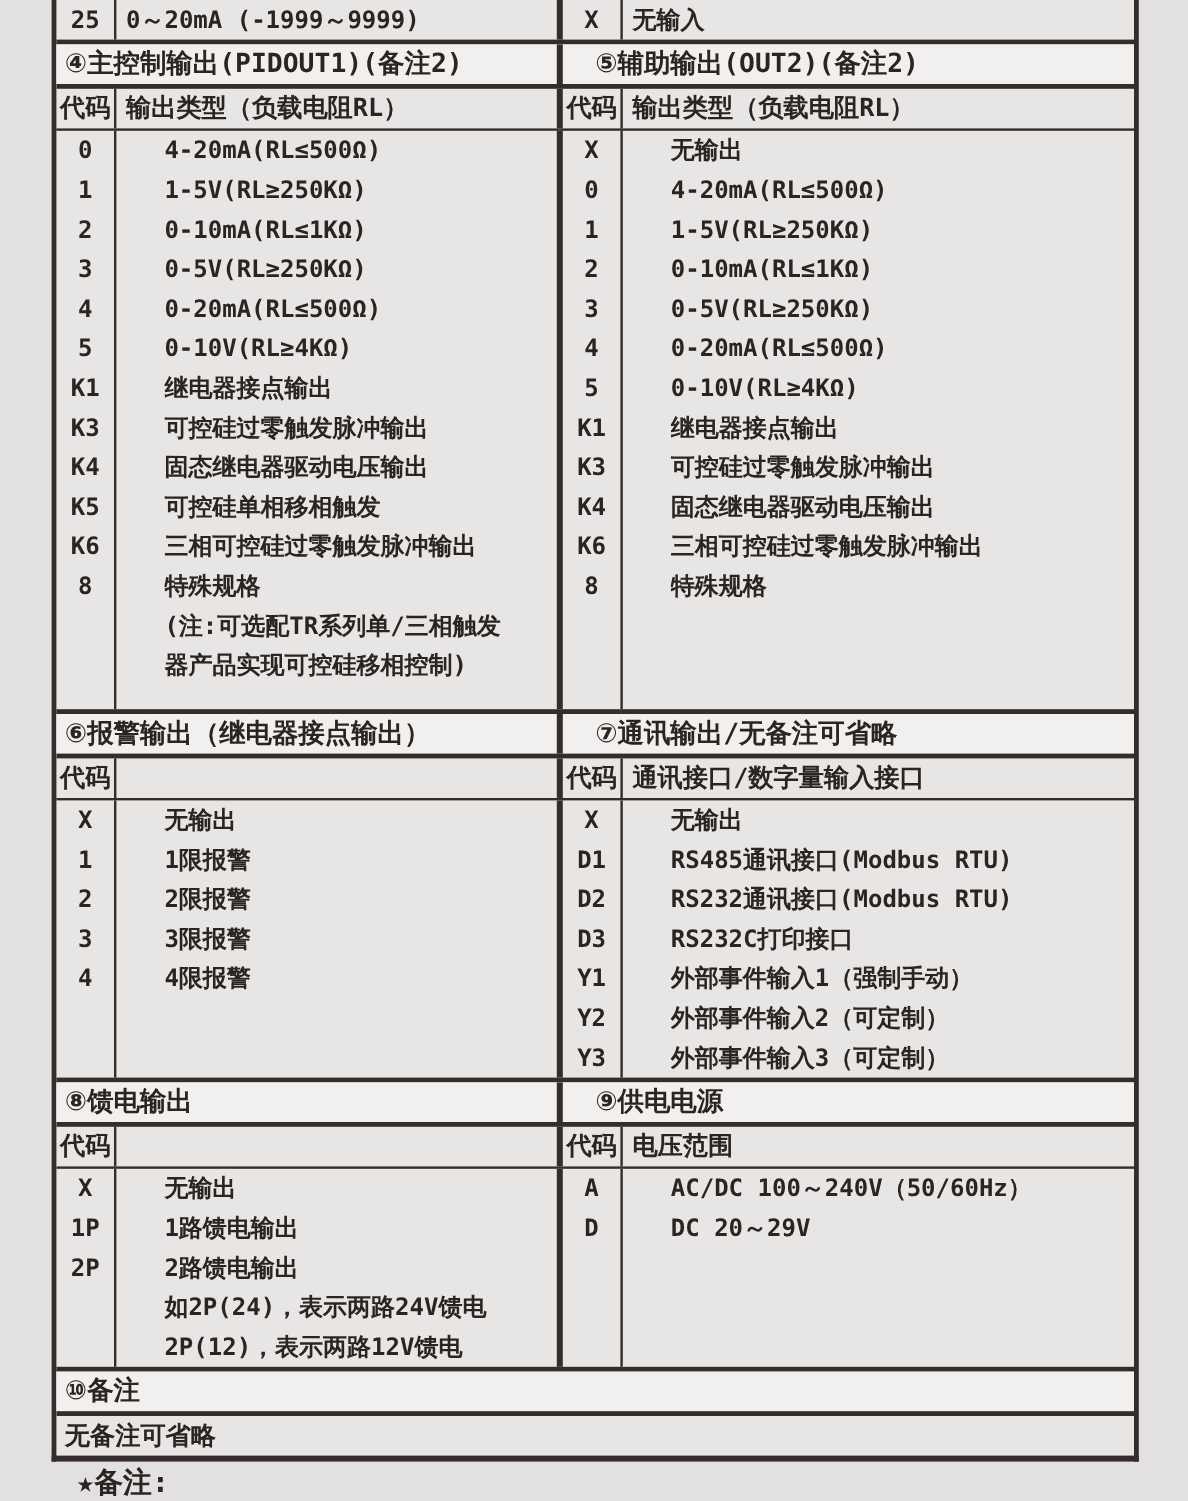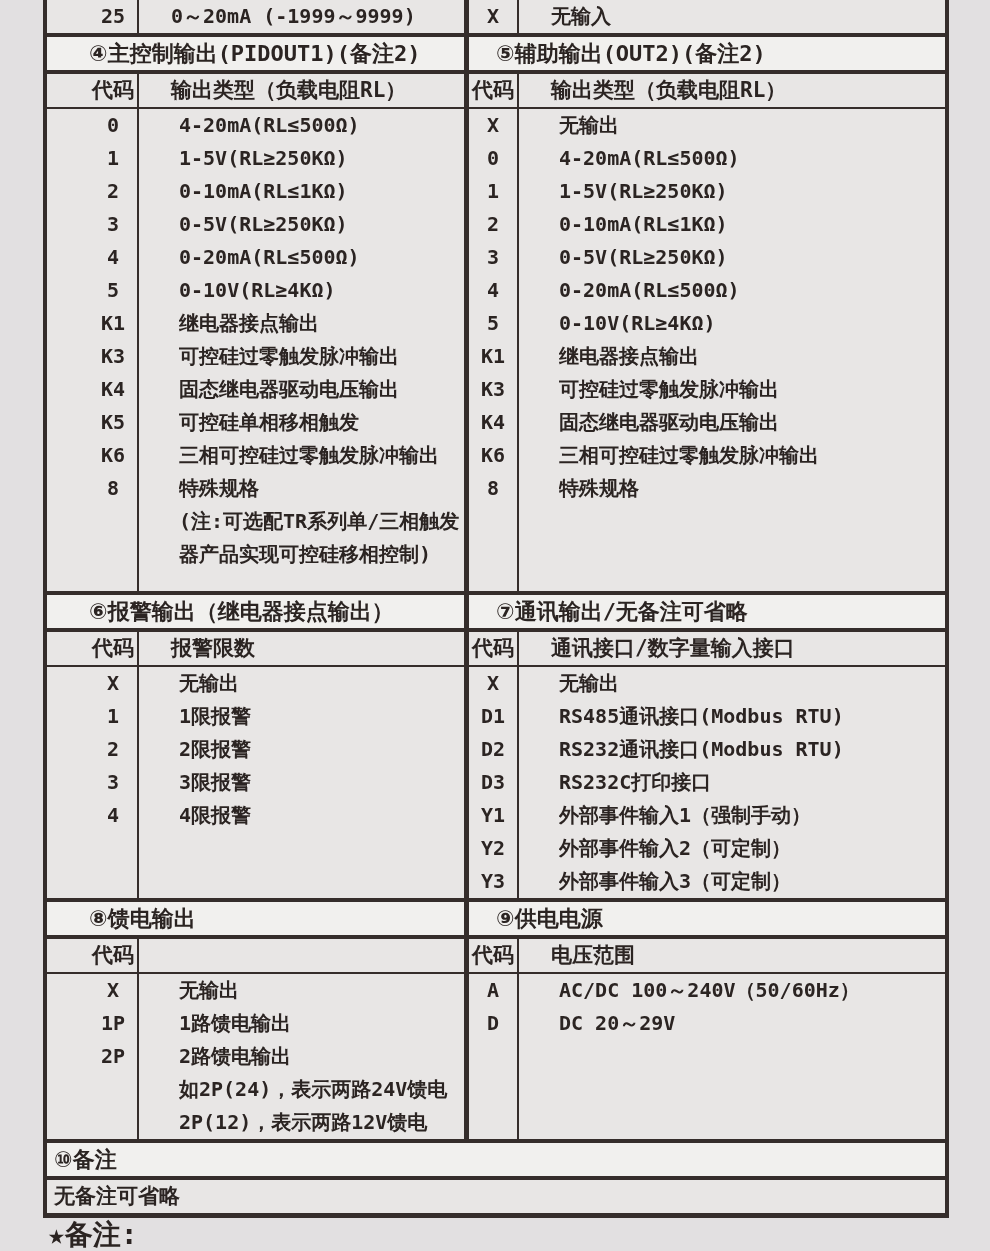--- a/index.html
+++ b/index.html
@@ -10,41 +10,41 @@
   }
   .ordering-table{
     position:absolute;left:43px;top:0;width:906px;box-sizing:border-box;
     background:#e8e6e5;
     border-left:4px solid #352d2b;border-right:4px solid #352d2b;border-bottom:5px solid #352d2b;
   }
   .trow{display:flex;}
   .bb-thick{border-bottom:4px solid #352d2b;}
   .bb-thin{border-bottom:2px solid #352d2b;}
   .half{box-sizing:border-box;}
-  .half.left{flex:0 0 422px;width:422px;border-right:5px solid #352d2b;padding-left:42px;}
+  .half.left{flex:0 0 422px;width:422px;border-right:5px solid #352d2b;}
   .half.right{flex:1;min-width:0;}
   .row33{height:33px;}
   .pair{display:flex;height:100%;}
   .code{flex:0 0 50px;width:50px;box-sizing:border-box;border-right:2px solid #352d2b;
         text-align:center;font-size:20px;line-height:33px;}
   .desc{flex:1;min-width:0;padding-left:8px;font-size:20px;line-height:33px;
-        white-space:nowrap;overflow:hidden;margin-left:24px;}
+        white-space:nowrap;overflow:hidden;}
   .band{background:#f1f0ee;gap:20px;}
   .band-cell{padding-left:7px;font-size:22px;line-height:33px;white-space:nowrap;overflow:hidden;}
   .hdr .code,.hdr .desc{font-size:21px;}
   .body-half{display:flex;height:100%;}
   .codecol{flex:0 0 50px;width:50px;box-sizing:border-box;border-right:2px solid #352d2b;}
   .desccol{flex:1;min-width:0;padding-left:8px;}
   .cline{height:33px;line-height:33px;text-align:center;font-size:20px;}
   .dline{height:33px;line-height:33px;font-size:20px;white-space:nowrap;overflow:hidden;margin-left:32px;}
   .body45{height:482px;}
   .body67{height:231px;}
   .body89{height:165px;}
   .full-cell{height:33px;line-height:33px;padding-left:7px;font-size:22px;white-space:nowrap;}
-  .footer-note{position:absolute;left:48px;top:1222px;font-size:28px;line-height:26px;}
+  .footer-note{position:absolute;left:64px;top:1222px;font-size:24px;line-height:26px;}
 </style>
 </head>
 <body>
 
 <div class="page">
   <div class="ordering-table">
 
     <div class="trow row33 bb-thick">
       <div class="half left">
         <div class="pair">
@@ -157,21 +157,20 @@
 
     <div class="trow row33 band bb-thick">
       <div class="half left band-cell">⑥报警输出（继电器接点输出）</div>
       <div class="half right band-cell">⑦通讯输出/无备注可省略</div>
     </div>
 
     <div class="trow row33 hdr bb-thin">
       <div class="half left">
         <div class="pair">
           <div class="code">代码</div>
-          <div class="desc">报警限数</div>
         </div>
       </div>
       <div class="half right">
         <div class="pair">
           <div class="code">代码</div>
           <div class="desc">通讯接口/数字量输入接口</div>
         </div>
       </div>
     </div>
 

